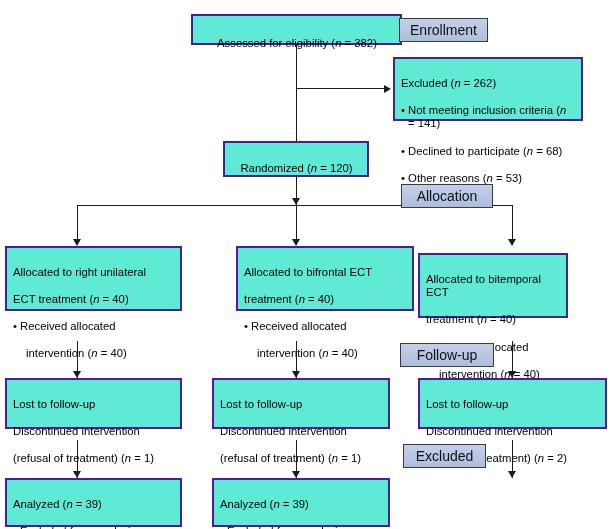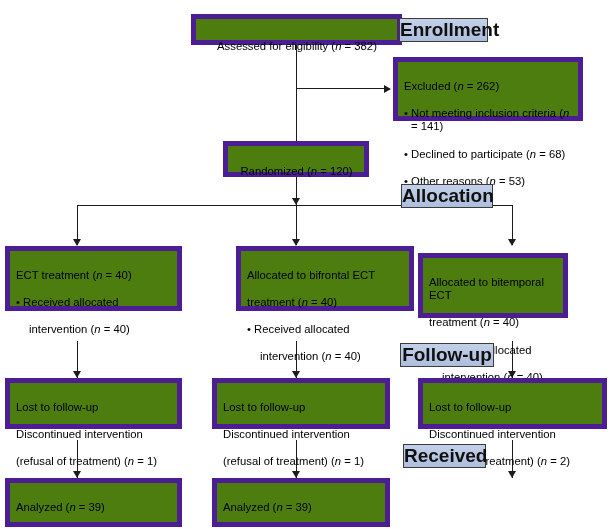--- a/index.html
+++ b/index.html
@@ -2,44 +2,43 @@
 <html><head>
 <meta charset="utf-8">
 <style>
   html,body{margin:0;padding:0;background:#ffffff;}
   body{width:613px;height:529px;font-family:"Liberation Sans",sans-serif;}
   #canvas{position:relative;width:613px;height:529px;overflow:hidden;background:#fff;}
 
   .box{
     position:absolute;
     box-sizing:border-box;
-    border:5px solid #4c1d95;
-    background:#4d7c0f;
+    border:2px solid #4c1d95;
+    background:#5eead4;
     font-size:11.3px;
     line-height:13.6px;
     color:#000;
     padding:4px 5px 3px 6px;
     white-space:pre-line;
   }
   .box .ln{display:block;}
   .box .ln.bullet{text-indent:-7px;padding-left:7px;}
   .box .ln.ind{padding-left:13px;}
 
   .stage{
     position:absolute;
     box-sizing:border-box;
     border:1px solid #3b3b3b;
     background:linear-gradient(to bottom,#c4d0e8 0%,#adbedd 100%);
     color:#101010;
-    font-size:19px;
+    font-size:14px;
     text-align:center;
     line-height:22px;
     height:24px;
     z-index:4;
-    font-weight:bold;
   }
 
   .vline{position:absolute;width:1px;background:#1c1c1c;}
   .hline{position:absolute;height:1px;background:#1c1c1c;}
 
   .arrow-d{
     position:absolute;
     width:0;height:0;
     border-left:4px solid transparent;
     border-right:4px solid transparent;
@@ -65,21 +64,21 @@
 
   <div class="stage" style="left:401px;top:184px;width:92px;">
     <span>Allocation</span>
   </div>
 
   <div class="stage" style="left:400px;top:343px;width:94px;">
     <span>Follow-up</span>
   </div>
 
   <div class="stage" style="left:403px;top:444px;width:83px;">
-    <span>Received</span>
+    <span>Excluded</span>
   </div>
 
   <div class="vline" style="left:296px;top:44px;height:97px;"></div>
 
   <div class="hline" style="left:296px;top:88px;width:88px;"></div>
   <div class="arrow-r" style="left:384px;top:85px;"></div>
 
   <div class="vline" style="left:296px;top:167px;height:38px;"></div>
   <div class="arrow-d" style="left:292px;top:198px;"></div>
 
@@ -121,20 +120,21 @@
     <span class="ln bullet">• Not meeting inclusion criteria (<i class="v">n</i> = 141)</span>
     <span class="ln bullet">• Declined to participate (<i class="v">n</i> = 68)</span>
     <span class="ln bullet">• Other reasons (<i class="v">n</i> = 53)</span>
   </div>
 
   <div class="box" style="left:223px;top:141px;width:146px;height:36px;padding-top:5px;text-align:center;">
     <span class="ln">Randomized (<i class="v">n</i> = 120)</span>
   </div>
 
   <div class="box" style="left:5px;top:246px;width:177px;height:65px;">
+    <span class="ln">Allocated to right unilateral</span>
     <span class="ln">ECT treatment (<i class="v">n</i> = 40)</span>
     <span class="ln bullet">• Received allocated</span>
     <span class="ln ind">intervention (<i class="v">n</i> = 40)</span>
   </div>
 
   <div class="box" style="left:212px;top:246px;width:178px;height:65px;margin-left:24px;">
     <span class="ln">Allocated to bifrontal ECT</span>
     <span class="ln">treatment (<i class="v">n</i> = 40)</span>
     <span class="ln bullet">• Received allocated</span>
     <span class="ln ind">intervention (<i class="v">n</i> = 40)</span>

